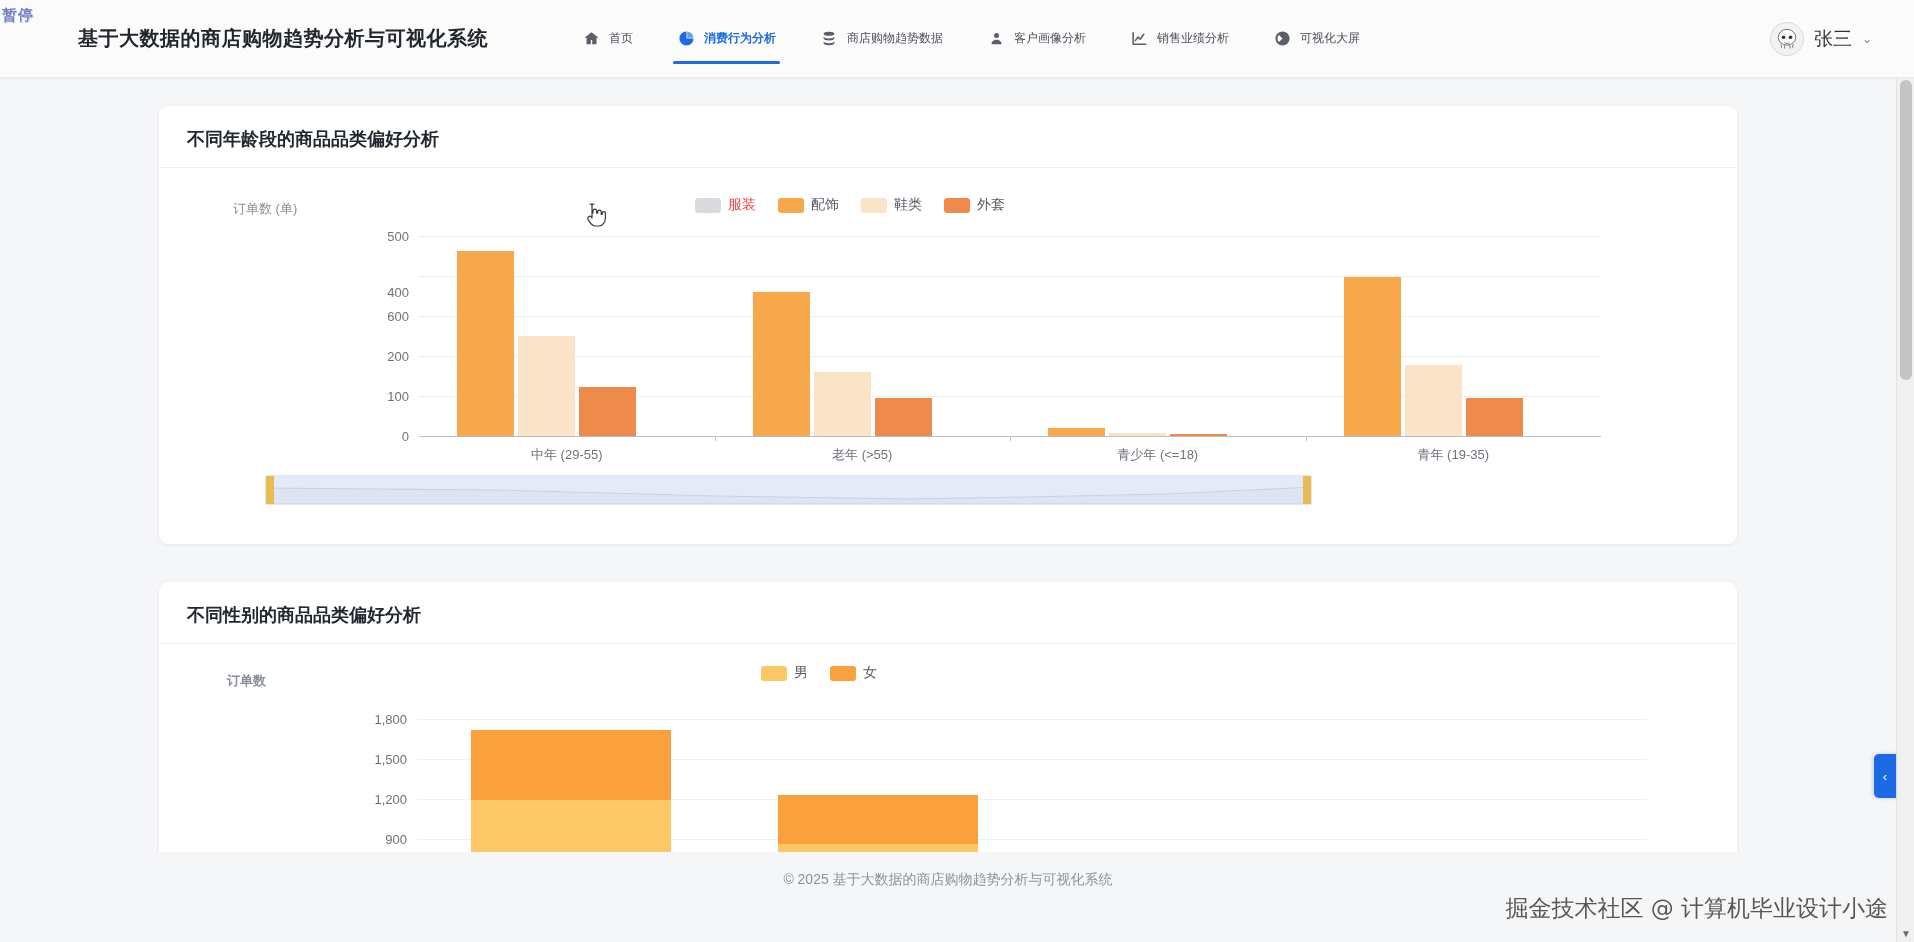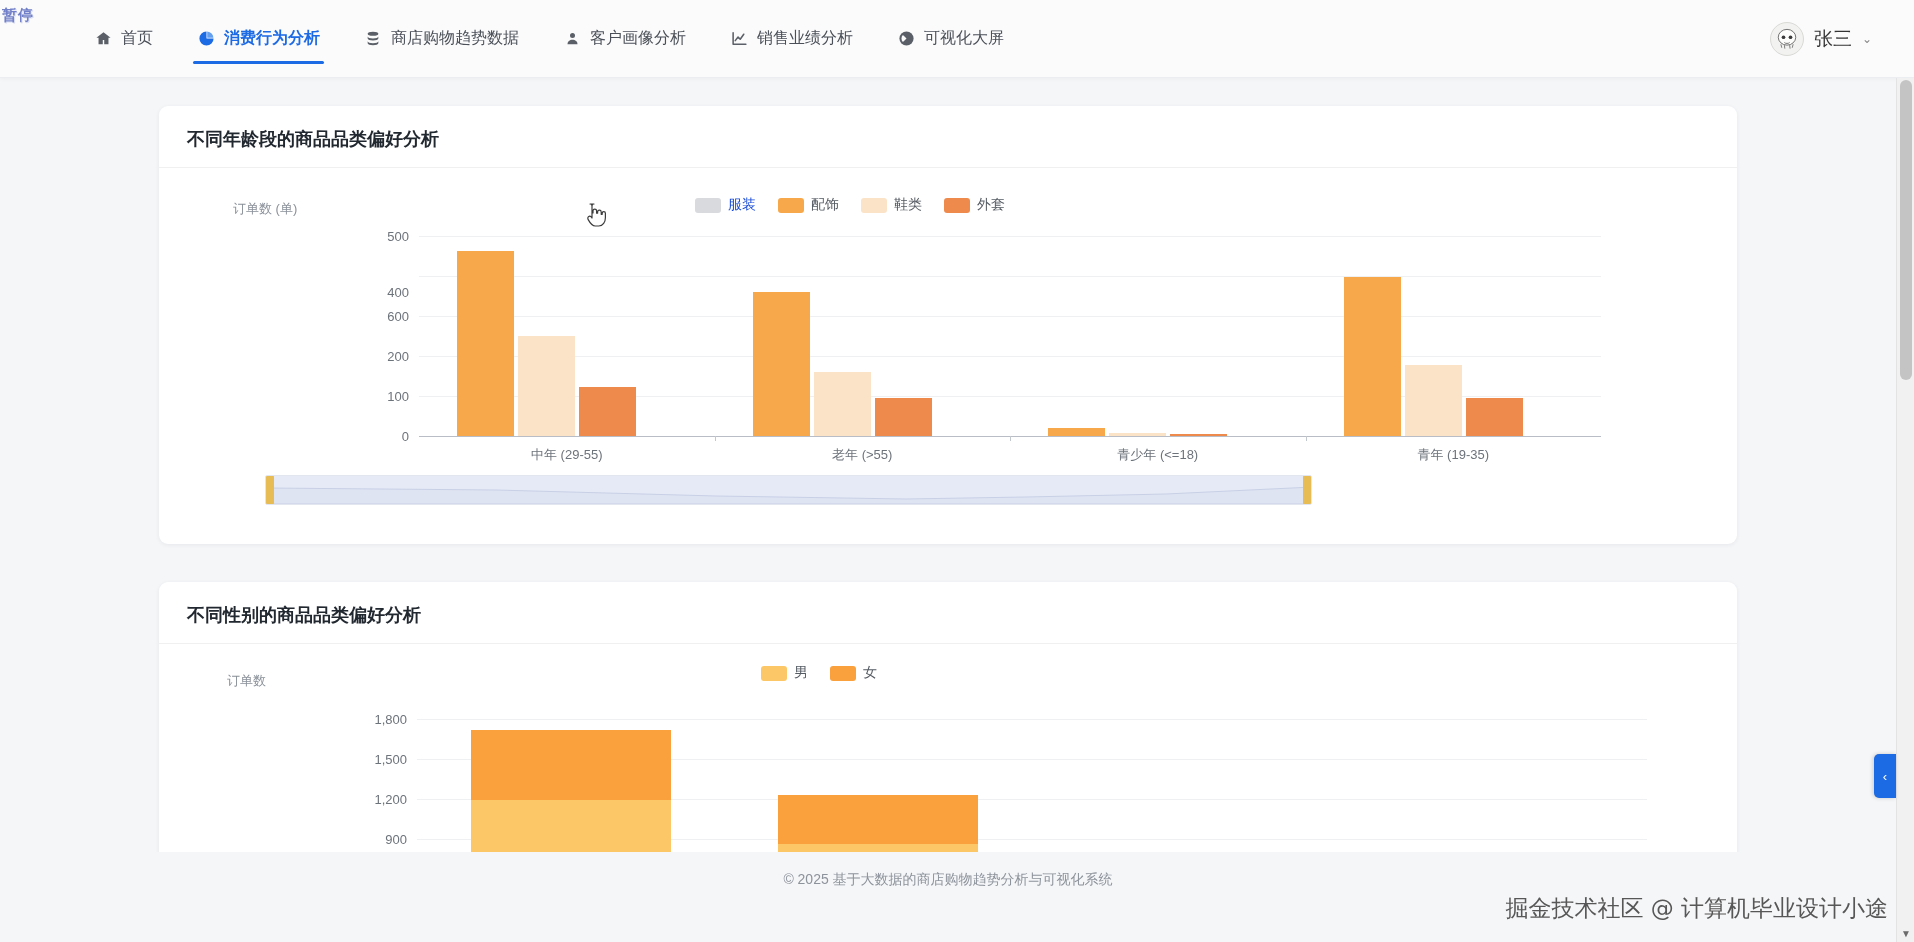--- a/index.html
+++ b/index.html
@@ -28,21 +28,21 @@
     box-shadow: 0 1px 4px rgba(0,0,0,.04);
   }
   .brand {
     margin-left: 78px; font-size: 20px; font-weight: 700; color: #22272e;
     letter-spacing: .5px; white-space: nowrap;
   }
   .navlist { display: flex; align-items: center; margin-left: 72px; height: 78px; }
   .navitem {
     display: flex; align-items: center; gap: 9px;
     height: 78px; padding: 0 22px; position: relative;
-    font-size: 16px; color: #4b5058; white-space: nowrap; cursor: pointer;
+    font-size: 12px; color: #4b5058; white-space: nowrap; cursor: pointer;
   }
   .navitem .ic { display: inline-flex; width: 18px; height: 18px; align-items: center; justify-content: center; }
   .navitem .ic svg { display: block; }
   .navitem.active { color: #1c6ae4; font-weight: 600; }
   .navitem.active::after {
     content: ""; position: absolute; left: 18px; right: 18px; bottom: 14px;
     height: 3px; border-radius: 2px; background: #1c6ae4;
   }
   .userbox {
     position: absolute; right: 42px; top: 0; height: 78px;
@@ -72,21 +72,21 @@
   }
   .card-title { font-size: 18px; font-weight: 700; color: #222830; }
   .card-body { position: relative; padding: 0; }
 
   
   .chart { position: relative; width: 100%; }
   .axis-name { position: absolute; font-size: 13px; color: #8a9099; white-space: nowrap; }
   .legend { position: absolute; display: flex; align-items: center; gap: 22px; }
   .lg { display: flex; align-items: center; gap: 7px; cursor: pointer; font-size: 14px; color: #555b63; }
   .lg .sw { width: 26px; height: 15px; border-radius: 3px; display: block; }
-  .lg.off { color: #1d4ed8; }
+  .lg.off { color: #ef4444; }
   .lg.off .sw { background: #d8dadd !important; }
 
   .plot { position: absolute; }
   .gridline { position: absolute; left: 0; right: 0; height: 1px; background: #eef0f2; }
   .axisline { position: absolute; left: 0; right: 0; height: 1px; background: #b9bec6; }
   .ytick {
     position: absolute; right: calc(100% + 10px); font-size: 13px; color: #6d737b;
     transform: translateY(-50%); white-space: nowrap;
   }
   .xtick {
@@ -151,20 +151,21 @@
   }
 </style>
 </head>
 <body>
 
 <div class="app">
 
   <div class="rec-badge">暂停</div>
 
   <div class="topbar">
+    <div class="brand">基于大数据的商店购物趋势分析与可视化系统</div>
 
     <div class="navlist">
 
       <div class="navitem">
         <span class="ic">
           <svg width="17" height="17" viewBox="0 0 24 24" fill="#5b6068">
               <path d="M12 3 2 11h3v9h6v-6h2v6h6v-9h3z"></path>
             </svg>
         </span>
         <span>首页</span>
@@ -321,21 +322,21 @@
       </div>
     </div>
 
     <div class="card" style="height:420px;">
       <div class="card-head">
         <div class="card-title">不同性别的商品品类偏好分析</div>
       </div>
       <div class="card-body" style="height:355px;">
         <div class="chart" id="chart2" style="height:355px;">
 
-          <div class="axis-name" style="left:68px; top:28px;">订单数</div>
+          <div class="axis-name" style="left:68px; top:28px;font-weight:bold;">订单数</div>
 
           <div class="legend" id="lg2" style="left:602px; top:20px;">
               <div class="lg">
                 <span class="sw" style="background: rgb(252, 200, 103);"></span>
                 <span>男</span>
               </div>
               <div class="lg">
                 <span class="sw" style="background: rgb(250, 160, 60);"></span>
                 <span>女</span>
               </div>

